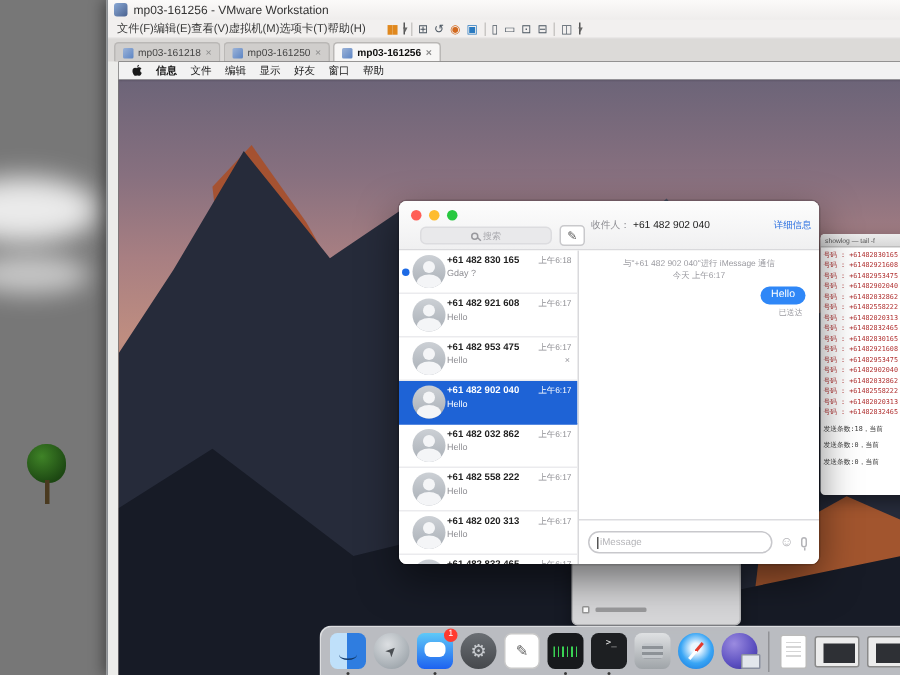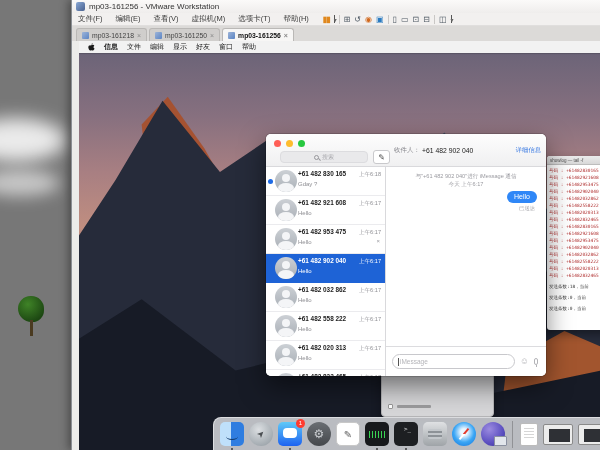--- a/index.html
+++ b/index.html
@@ -175,21 +175,21 @@
     </div>
   </div>
 
   <div class="vmw">
     <div class="vmw-titlebar">
       <span class="vmw-appicon"></span>
       <span class="vmw-title">mp03-161256 - VMware Workstation</span>
     </div>
 
     <div class="vmw-menurow">
-      <span style="display:flex;gap:13px;align-items:center;">
+      <span style="display:flex;gap:0;align-items:center;">
 
       <span class="vmw-menu">文件(F)</span>
           <span class="vmw-menu">编辑(E)</span>
           <span class="vmw-menu">查看(V)</span>
           <span class="vmw-menu">虚拟机(M)</span>
           <span class="vmw-menu">选项卡(T)</span>
           <span class="vmw-menu">帮助(H)</span>
         </span>
       <span class="vmw-tools">
 

